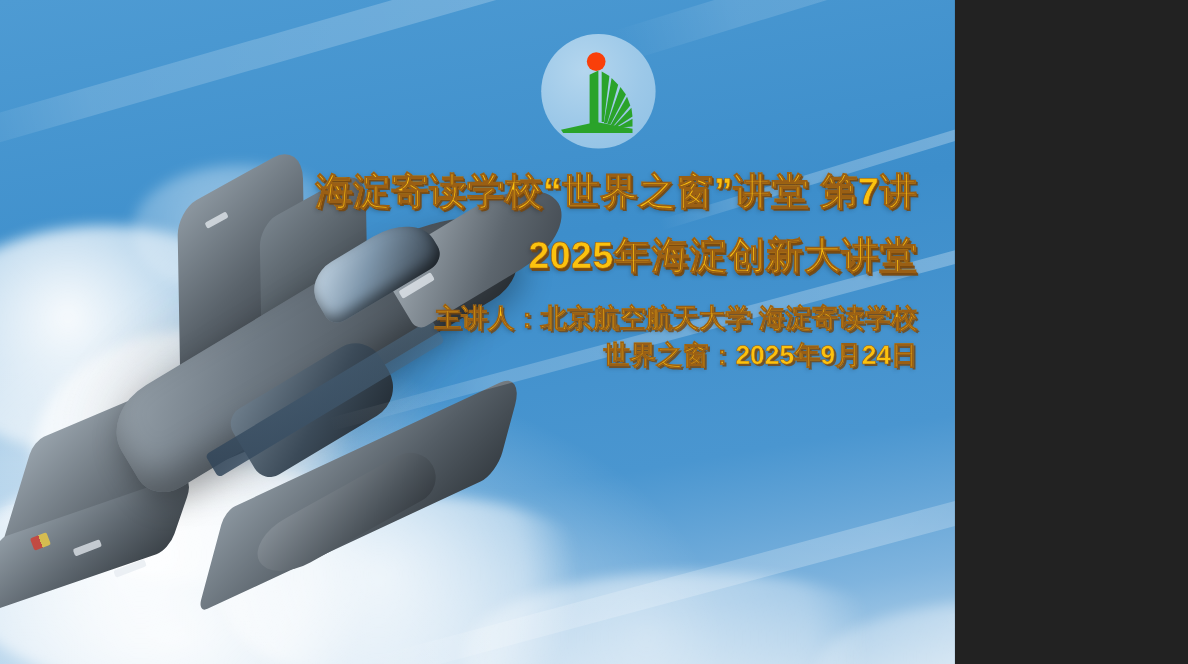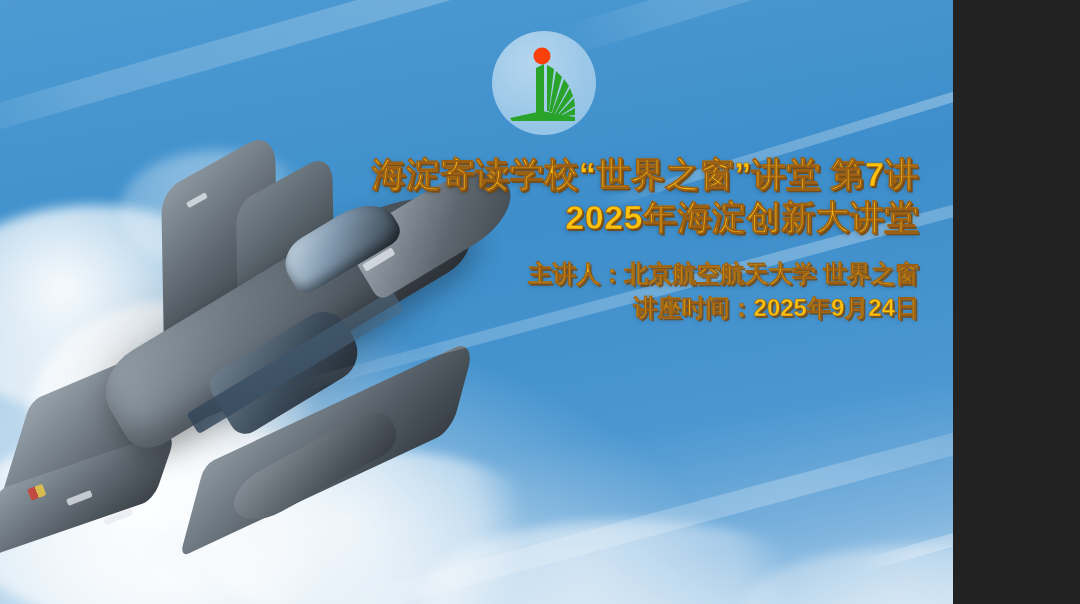--- a/index.html
+++ b/index.html
@@ -2,21 +2,21 @@
 <html><head>
 <meta charset="utf-8">
 <style>
   html, body {
     margin: 0;
     padding: 0;
     background: #222;
   }
   #poster {
     position: relative;
-    width: 953px;
+    width: 868px;
     height: 604px;
     overflow: hidden;
     font-family: "Liberation Sans", "DejaVu Sans", sans-serif;
     background: linear-gradient(165deg, #4d9ad2 0%, #3f90cd 35%, #4b97d1 60%, #74b0dc 82%, #a9cbe6 100%);
     user-select: none;
   }
 
   
   .sky-base {
     position: absolute; inset: 0;
@@ -184,21 +184,21 @@
     color: #FCC20E;
     letter-spacing: .5px;
     line-height: 1.14;
     -webkit-text-stroke: 0.6px #9a5f14;
     text-shadow:
       2px 2px 0 rgba(120,70,12,.85),
       1px 1px 0 rgba(150,90,16,.9),
       0 2px 5px rgba(0,0,0,.30);
   }
   .kicker-1 { font-size: 34px; }
-  .kicker-2 { font-size: 34px; margin-top: 4px; }
+  .kicker-2 { font-size: 34px; margin-top: 20px; }
 
   .headline {
     margin-top: 14px;
     font-family: "Liberation Serif", "DejaVu Serif", serif;
     font-style: italic;
     font-weight: 700;
     color: #ffffff;
     font-size: 62px;
     line-height: 1.1;
     letter-spacing: 2px;
@@ -282,18 +282,18 @@
       </g>
     </svg>
   </div>
 
   <div class="text-col">
     <div class="line-yellow kicker-1">海淀寄读学校“世界之窗”讲堂 第7讲</div>
     <div class="line-yellow kicker-2">2025年海淀创新大讲堂</div>
 
 
     <div class="meta">
-      <div>主讲人：北京航空航天大学 世界之窗</div>
-      <div>讲座时间：2025年9月24日</div>
+      <div>主讲人：北京航空航天大学 海淀寄读学校</div>
+      <div>世界之窗：2025年9月24日</div>
     </div>
   </div>
 
 </div>
 
 </body></html>

